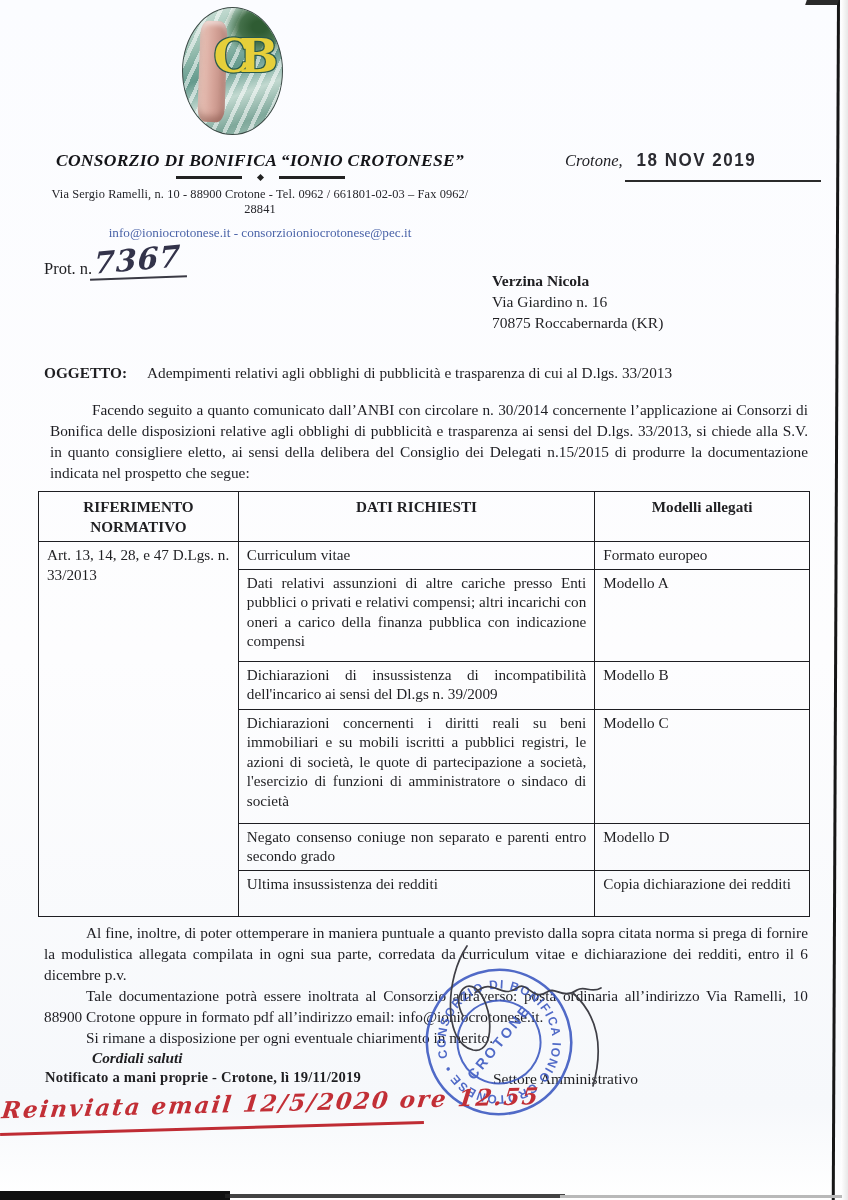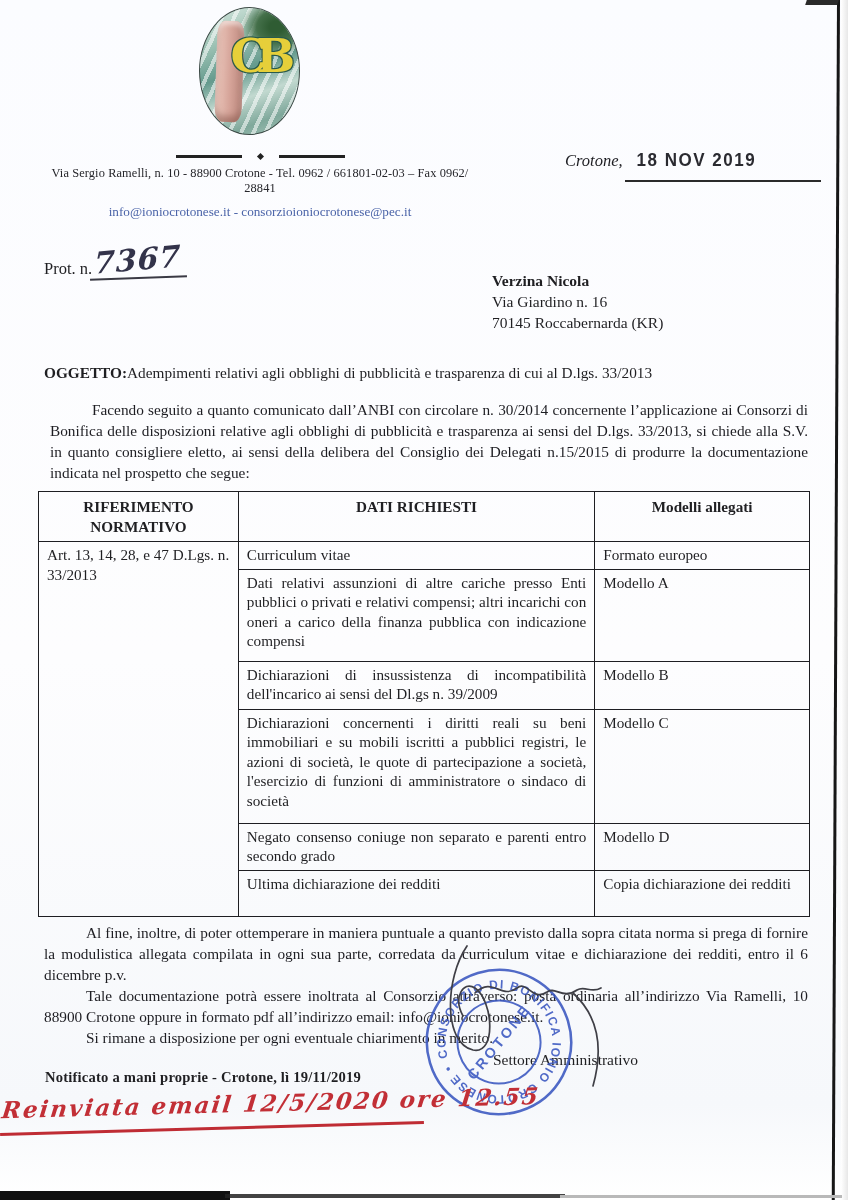--- a/index.html
+++ b/index.html
@@ -15,21 +15,21 @@
     background:#161616; transform:rotate(0.25deg); transform-origin:top left; }
   .edge-right-strip { position:absolute; left:841px; top:0; width:7px; height:1200px;
     background:linear-gradient(90deg,#ffffff,#e7e7e7); }
   .corner-mark { position:absolute; left:806px; top:0; width:32px; height:5px;
     background:#2a2a2a; transform:skewX(-18deg); }
   .bottom-bar { position:absolute; left:0; top:1191px; width:230px; height:9px; background:#101010; }
   .bottom-line { position:absolute; left:225px; top:1194px; width:340px; height:4px; background:#222; opacity:.85; }
   .bottom-faint { position:absolute; left:560px; top:1195px; width:282px; height:3px; background:#b9b9b9; }
 
   
-  .logo { position:absolute; left:199px; top:7px; width:101px; height:128px;
+  .logo { position:absolute; left:182px; top:7px; width:101px; height:128px;
     border-radius:50%; border:1.5px solid #3c4a46; overflow:hidden;
     background:linear-gradient(160deg,#d9e9e2 0%,#9dc2b4 26%,#649a8d 48%,#c2d9d0 66%,#7fa89b 84%,#a7c6bb 100%); }
   .logo-foliage { position:absolute; right:-12px; top:-10px; width:70px; height:58px; border-radius:50%;
     background:radial-gradient(closest-side,#2f5c33 20%,#44704a 55%,rgba(68,112,74,0)); }
   .logo-water { position:absolute; inset:0;
     background:repeating-linear-gradient(115deg, rgba(255,255,255,.55) 0 4px, rgba(255,255,255,0) 4px 11px); }
   .logo-column { position:absolute; left:16%; top:10%; width:27%; height:80%;
     background:linear-gradient(90deg,#ecc8bd 0%,#d5a398 55%,#b9867c 100%);
     border-radius:8px/14px; transform:rotate(2deg);
     box-shadow:inset 0 -6px 6px rgba(120,70,60,.45), inset 0 4px 4px rgba(255,255,255,.5); }
@@ -59,21 +59,21 @@
     font-size:30px; color:#33334a; transform:rotate(-5deg) skewX(-6deg); margin-left:2px; position:relative; top:-4px;
     letter-spacing:1px; }
   .prot-underline { position:absolute; left:46px; top:31px; width:97px; height:2px; background:#3a3a44; transform:rotate(-2deg); }
 
   
   .recipient { position:absolute; left:492px; top:270px; font-size:15.5px; line-height:21px; }
   .recipient .name { font-weight:bold; }
 
   
   .subject { position:absolute; left:44px; top:364px; width:768px; font-size:15.3px; }
-  .subject b { margin-right:0; }
+  .subject b { margin-right:20px; }
   .flow { position:absolute; left:38px; top:491px; width:772px; }
   .para { font-size:15.3px; line-height:21px; text-align:justify; text-indent:42px; padding:0 2px 0 6px; color:#1d1d22; }
   .para.first { position:absolute; left:44px; top:399px; width:766px; }
   .salutation { font-weight:bold; font-style:italic; font-size:15.3px; text-indent:48px; padding-left:6px; margin-top:1px; }
   .sig-title { font-size:15.5px; margin:3px 0 0 455px; }
 
   
   table.doc { border-collapse:collapse; width:772px; margin-bottom:5px; }
   table.doc th, table.doc td { border:1.6px solid #1e1e22; vertical-align:top;
     font-size:15.2px; line-height:19.5px; padding:3px 8px 4px 8px; }
@@ -111,20 +111,21 @@
   <div class="bottom-faint"></div>
 
   <div class="logo">
     <div class="logo-water"></div>
     <div class="logo-foliage"></div>
     <div class="logo-column"></div>
     <div class="logo-monogram">CB</div>
   </div>
 
   <div class="header-center">
+    <div class="org-name">CONSORZIO DI BONIFICA “IONIO CROTONESE”</div>
     <div class="divider">
       <span class="bar"></span>
       <span class="dot"></span>
       <span class="bar"></span>
     </div>
     <div class="address-line">Via Sergio Ramelli, n. 10  -  88900 Crotone - Tel. 0962 / 661801-02-03  – Fax 0962/ 28841</div>
     <div class="email-line">info@ioniocrotonese.it - consorzioioniocrotonese@pec.it</div>
   </div>
 
   <div class="dateline">
@@ -133,21 +134,21 @@
   </div>
 
   <div class="prot">
     <span>Prot. n.</span><span class="prot-number">7367</span>
     <div class="prot-underline"></div>
   </div>
 
   <div class="recipient">
     <div class="name">Verzina Nicola</div>
     <div>Via Giardino n. 16</div>
-    <div>70145 Roccabernarda  (KR)</div>
+    <div>70875 Roccabernarda  (KR)</div>
   </div>
 
   <div class="subject">
     <b>OGGETTO:</b><span>Adempimenti relativi agli obblighi di pubblicità e trasparenza di cui al D.lgs. 33/2013</span>
   </div>
 
   <p class="para first">Facendo seguito a quanto comunicato dall’ANBI con circolare n. 30/2014 concernente l’applicazione ai Consorzi di Bonifica delle disposizioni relative agli obblighi di pubblicità e trasparenza ai sensi del D.lgs. 33/2013, si chiede alla S.V. in quanto consigliere eletto, ai sensi della delibera del Consiglio dei Delegati n.15/2015 di produrre la documentazione indicata nel prospetto che segue:</p>
 
   <div class="flow">
     <table class="doc">
@@ -179,29 +180,30 @@
         </tr>
         <tr class="r4">
           <td class="dati">Dichiarazioni concernenti i diritti reali su beni immobiliari e su mobili iscritti a pubblici registri, le azioni di società, le quote di partecipazione a società, l'esercizio di funzioni di amministratore o sindaco di società</td>
           <td>Modello C</td>
         </tr>
         <tr class="r5">
           <td class="dati">Negato consenso coniuge non separato e parenti entro secondo grado</td>
           <td>Modello D</td>
         </tr>
         <tr class="r6">
-          <td class="dati">Ultima dichiarazione dei redditi</td>
+          <td class="dati">Ultima insussistenza dei redditi</td>
           <td>Copia dichiarazione dei redditi</td>
         </tr>
       </tbody>
     </table>
 
     <p class="para">Al fine, inoltre, di poter ottemperare in maniera puntuale  a quanto previsto dalla sopra citata norma si prega di fornire la modulistica allegata compilata in ogni sua parte, corredata da curriculum vitae e dichiarazione dei redditi, entro il 6 dicembre p.v.</p>
     <p class="para">Tale documentazione potrà essere inoltrata al Consorzio attraverso: posta ordinaria all’indirizzo Via Ramelli, 10 88900 Crotone oppure in formato pdf all’indirizzo email: info@ioniocrotonese.it.</p>
     <p class="para">Si rimane a disposizione per ogni eventuale chiarimento in merito.</p>
+    <p class="salutation">Cordiali saluti</p>
     <div class="sig-title">Settore Amministrativo</div>
   </div>
 
   <svg class="stamp" viewBox="0 0 160 160">
     <defs>
       <path id="stampArc" d="M 80,80 m -54,0 a 54,54 0 1,1 108,0 a 54,54 0 1,1 -108,0" fill="none"></path>
     </defs>
     <circle cx="80" cy="80" r="73" fill="none" stroke="#3a57c0" stroke-width="2.6"></circle>
     <circle cx="80" cy="80" r="42" fill="none" stroke="#3a57c0" stroke-width="2"></circle>
     <text fill="#3a57c0" font-size="12.5" font-family="Liberation Sans, sans-serif" font-weight="bold" letter-spacing="1.5">

